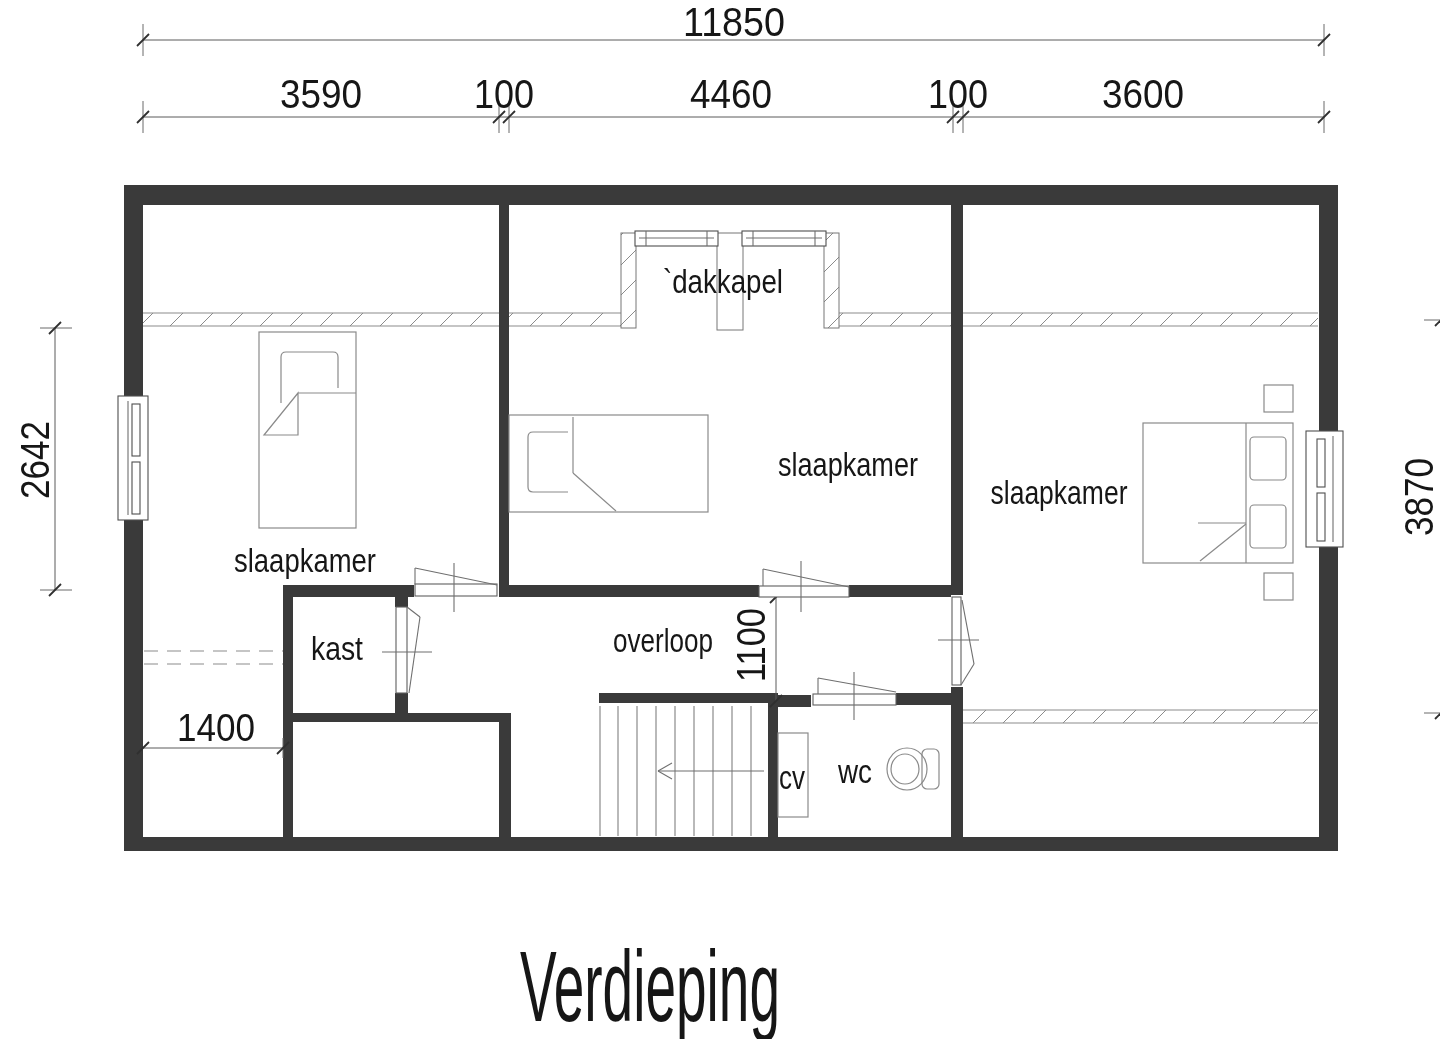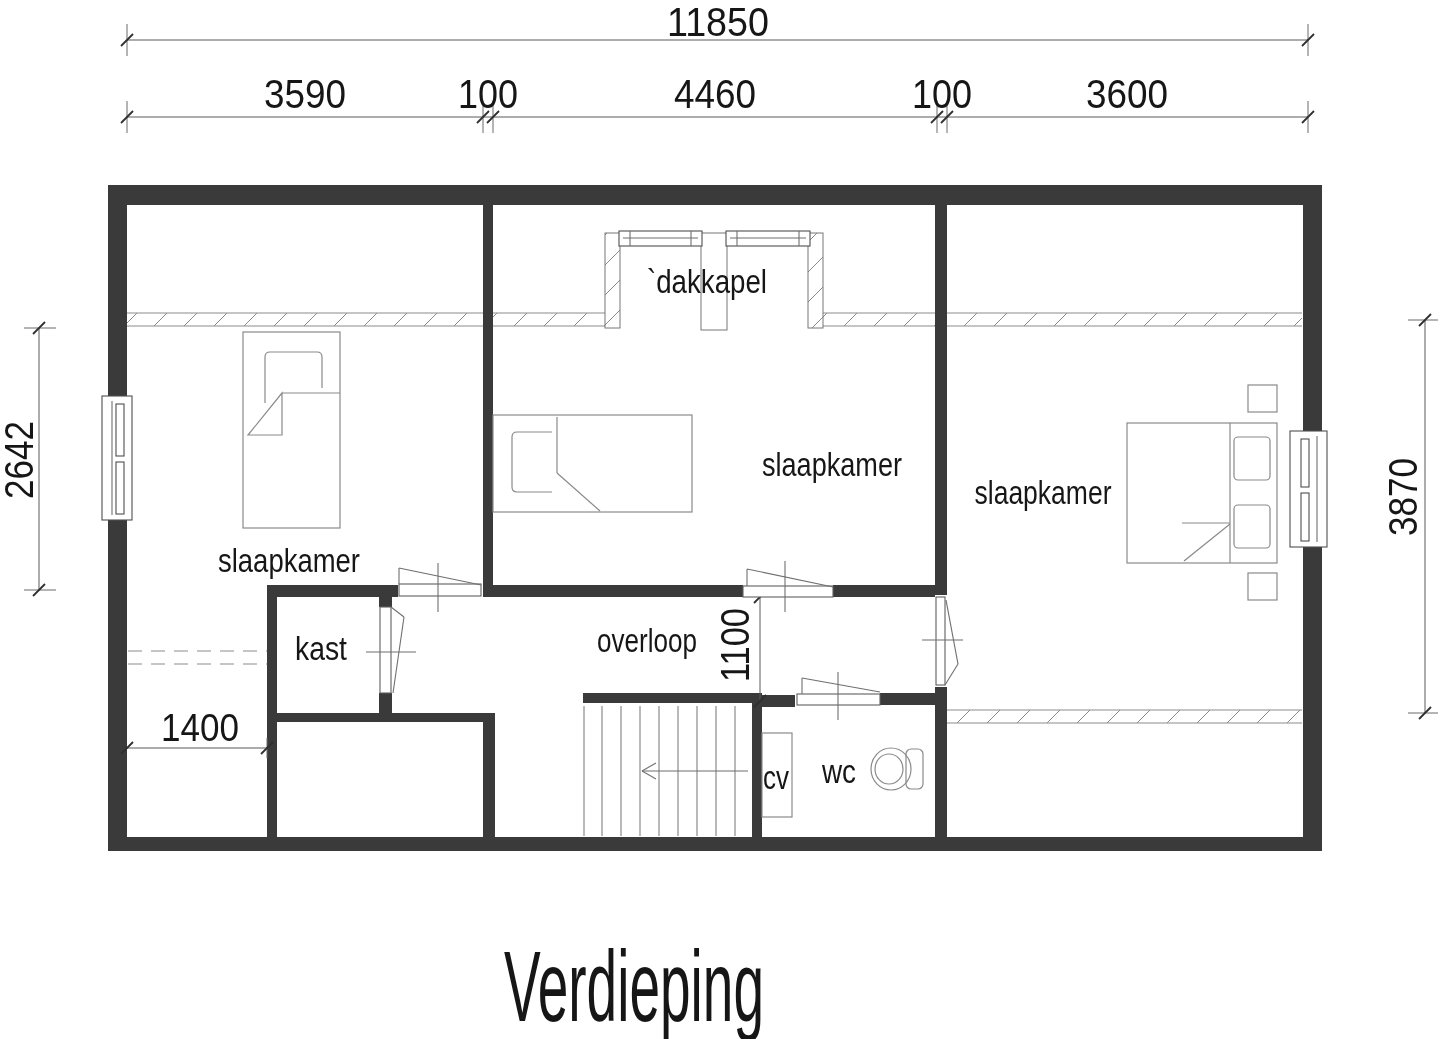--- a/index.html
+++ b/index.html
@@ -1,16 +1,16 @@
 <!DOCTYPE html>
 <html><head>
 <meta charset="utf-8">
 <style>
   html,body { margin:0; padding:0; background:#ffffff; }
-  .stage { width:1352px; height:1039px; position:relative; background:#fff; }
+  .stage { width:1352px; height:1039px; position:relative; background:#fff;padding-left:16px; }
   svg { display:block; }
   svg text {
     font-family:"Liberation Sans", sans-serif;
     fill:#161616;
   }
   .dimline  { stroke:#5a5a5a; stroke-width:1; fill:none; }
   .ext      { stroke:#6a6a6a; stroke-width:1; fill:none; }
   .tick     { stroke:#2f2f2f; stroke-width:1.8; fill:none; }
   .thin     { stroke:#6f6f6f; stroke-width:1.1; fill:none; }
   .furn     { stroke:#8a8a8a; stroke-width:1.2; fill:none; }

